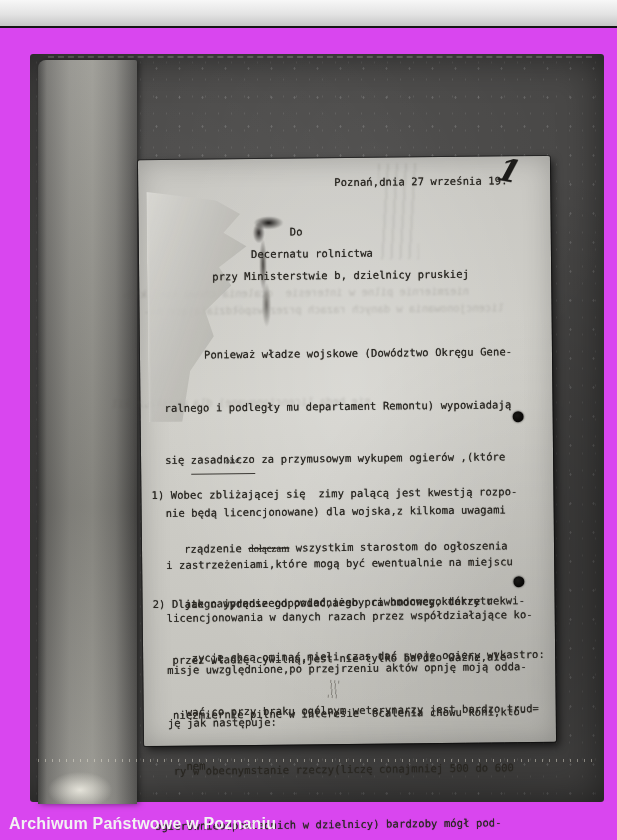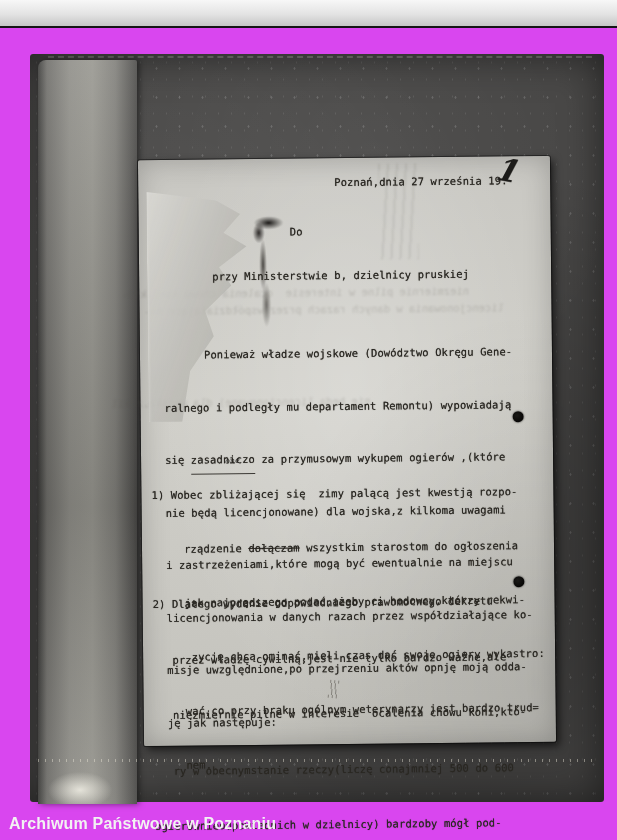--- a/index.html
+++ b/index.html
@@ -58,21 +58,21 @@
     box-shadow:inset 0 0 28px rgba(0,0,0,0.22), 3px 4px 8px rgba(0,0,0,0.65), 0 0 0 1px rgba(20,20,20,0.6);
     border-radius:2px;
   }
   .tw{
     position:absolute;white-space:pre;
     font-family:"DejaVu Sans Mono",monospace;font-size:10.5px;line-height:17.5px;
     color:#2a2823;letter-spacing:0.1px;
     text-shadow:0 0 0.7px rgba(40,36,30,0.85);
   }
   .tw .u{border-bottom:1.2px solid rgba(42,40,35,0.9);padding-bottom:8px;}
-  .tw .crossed{text-decoration:line-through;text-decoration-color:rgba(35,32,28,0.55);}
+  .tw .crossed{text-decoration:line-through;text-decoration-color:rgba(35,32,28,0.55);font-family:Liberation Serif, serif;}
   .date{top:16px;left:196px;}
   .addr-to{top:65px;left:107px;padding-left:44px;}
   .addr-dept{top:87px;left:112px;}
   .addr-min{top:109px;left:73px;}
   .intro{top:152px;left:24px;}
   .intro .line:first-child{padding-left:40px;}
   .pt1{top:290px;left:10px;line-height:18px;}
   .pt2{top:398px;left:10px;line-height:18.5px;}
   .hand{
     font-family:"DejaVu Serif",serif;font-style:italic;color:#1c1b19;
@@ -155,20 +155,21 @@
 
     <div class="tear"></div>
     <div class="stain"></div>
     <div class="streak"></div>
     <div class="scratch"></div>
 
     <div class="tw date">Poznań,dnia 27 września 19.</div>
     <div class="hand hand-1">1</div>
 
     <div class="tw addr-to">Do</div>
+    <div class="tw addr-dept">Decernatu rolnictwa</div>
     <div class="tw addr-min">przy Ministerstwie b, dzielnicy pruskiej</div>
 
     <div class="tw intro">
       <div class="line">Ponieważ władze wojskowe (Dowództwo Okręgu Gene-</div>
       <div class="line">ralnego i podległy mu departament Remontu) wypowiadają</div>
       <div class="line"><span>się </span><span class="u">zasadniczo</span><span> za przymusowym wykupem ogierów ,(które</span></div>
       <div class="line">nie będą licencjonowane) dla wojska,z kilkoma uwagami</div>
       <div class="line">i zastrzeżeniami,które mogą być ewentualnie na miejscu</div>
       <div class="line">licencjonowania w danych razach przez współdziałające ko-</div>
       <div class="line">misje uwzględnione,po przejrzeniu aktów opnję moją odda-</div>

